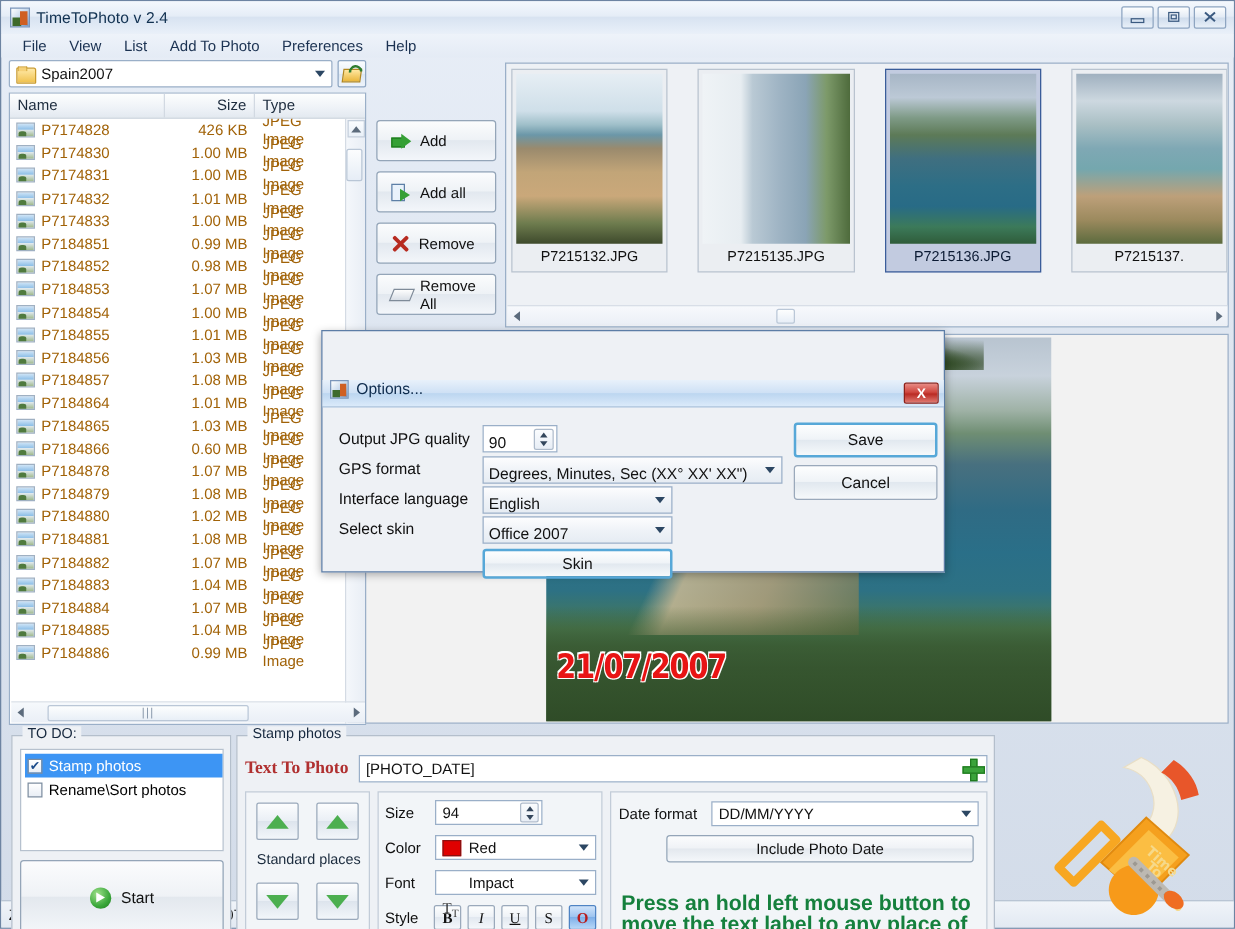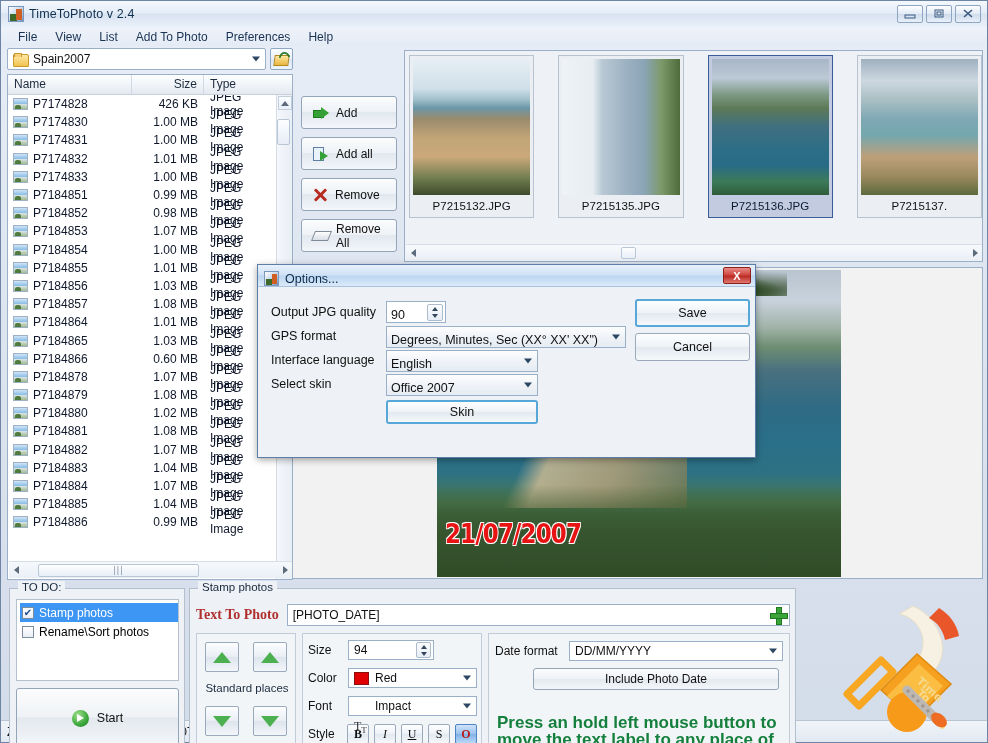--- a/index.html
+++ b/index.html
@@ -95,21 +95,21 @@
   .list-header {
     height:20px; flex:0 0 20px; display:flex;
     background:linear-gradient(180deg,#fdfefe,#eef2f7 60%,#e3e9f0);
     border-bottom:1px solid #c6cfda; font-size:12px; color:#1c2b3d;
   }
   .lh-name { flex:0 0 124px; padding:2px 0 0 6px; border-right:1px solid #d2d9e2; }
   .lh-size { flex:0 0 72px; padding:2px 6px 0 0; text-align:right; border-right:1px solid #d2d9e2; }
   .lh-type { flex:1 1 auto; padding:2px 0 0 6px; }
   .list-scrollarea { flex:1 1 auto; display:flex; overflow:hidden; }
   .list-rows { flex:1 1 auto; overflow:hidden; }
-  .frow { height:18.2px; display:flex; align-items:center; font-size:12px; color:#0f172a; }
+  .frow { height:18.2px; display:flex; align-items:center; font-size:12px; color:#a16207; }
   .fthumb {
     width:15px;height:12px;flex:0 0 15px;margin:0 5px 0 5px;
     border:1px solid #9fb0c2; background:linear-gradient(180deg,#cfe4f6 0%,#8fc0e8 45%,#dfe8ec 48%,#9fb98d 100%);
     position:relative;
   }
   .fthumb:after{content:"";position:absolute;left:1px;bottom:0px;width:6px;height:4px;background:#4f7a3e;border-radius:40% 40% 0 0;}
   .fname { flex:0 0 99px; }
   .fsize { flex:0 0 72px; text-align:right; padding-right:6px; }
   .ftype { flex:1 1 auto; padding-left:6px; }
 
@@ -305,22 +305,23 @@
   }
 
   
   #options-dialog {
     position:absolute; left:256px; top:263px; width:499px; height:194px;
     background:#eef1f5; border:1px solid #5c7da6;
     box-shadow:0 2px 7px rgba(0,0,0,.35);
   }
   .dlg-title {
     height:22px; background:linear-gradient(180deg,#e8f1fb 0%,#cfe1f5 48%,#bcd6f0 52%,#dbeafa 100%);
-    display:flex; align-items:flex-end; padding:0 3px; position:relative;
+    display:flex; align-items:flex-start; padding:0 3px; position:relative;
     border-bottom:1px solid #a8c2dd;
+    margin-top:39px;
   }
   .dlg-ico { width:15px;height:15px;margin:0 6px 0 3px;flex:0 0 15px;
     background:linear-gradient(135deg,#fff 0%,#b9cfe8 60%,#6d93c4 100%);border:1px solid #7b96bb;position:relative;overflow:hidden;}
   .dlg-ico:before{content:"";position:absolute;left:1px;top:7px;width:6px;height:6px;background:#3d6a2b;}
   .dlg-ico:after{content:"";position:absolute;right:1px;top:2px;width:5px;height:10px;background:#cf5f22;}
   .dlg-title-text { font-size:12.5px; color:#0d2b4d; }
   .dlg-close {
     position:absolute; right:4px; top:2px; width:28px; height:17px;
     background:linear-gradient(180deg,#e88b85 0%,#cf4740 45%,#ba2b24 55%,#e07a72 100%);
     border:1px solid #8d2019; border-radius:2px;

